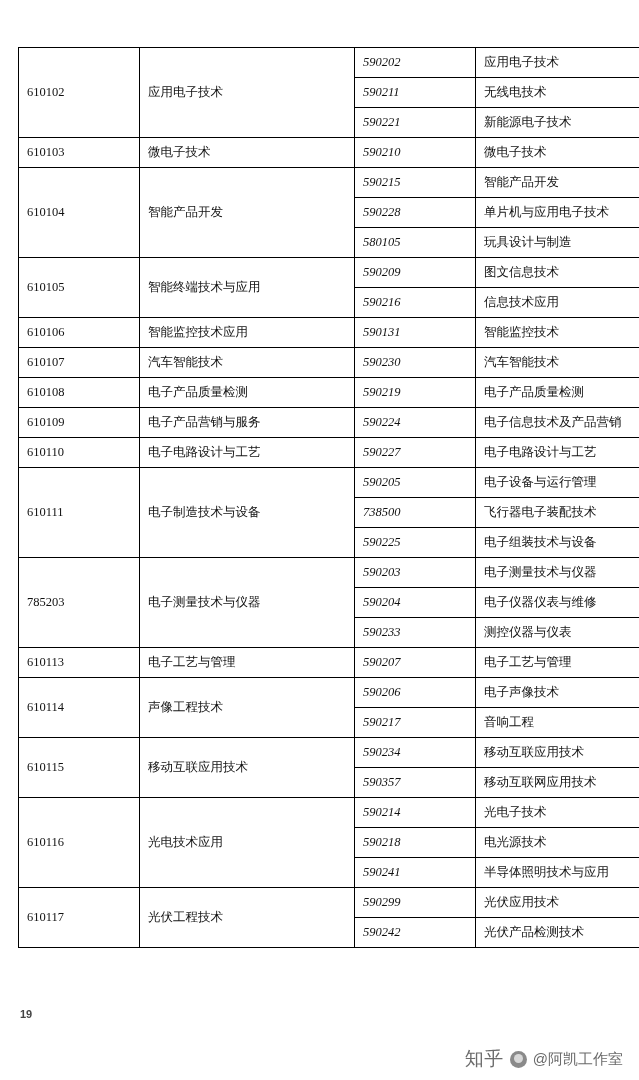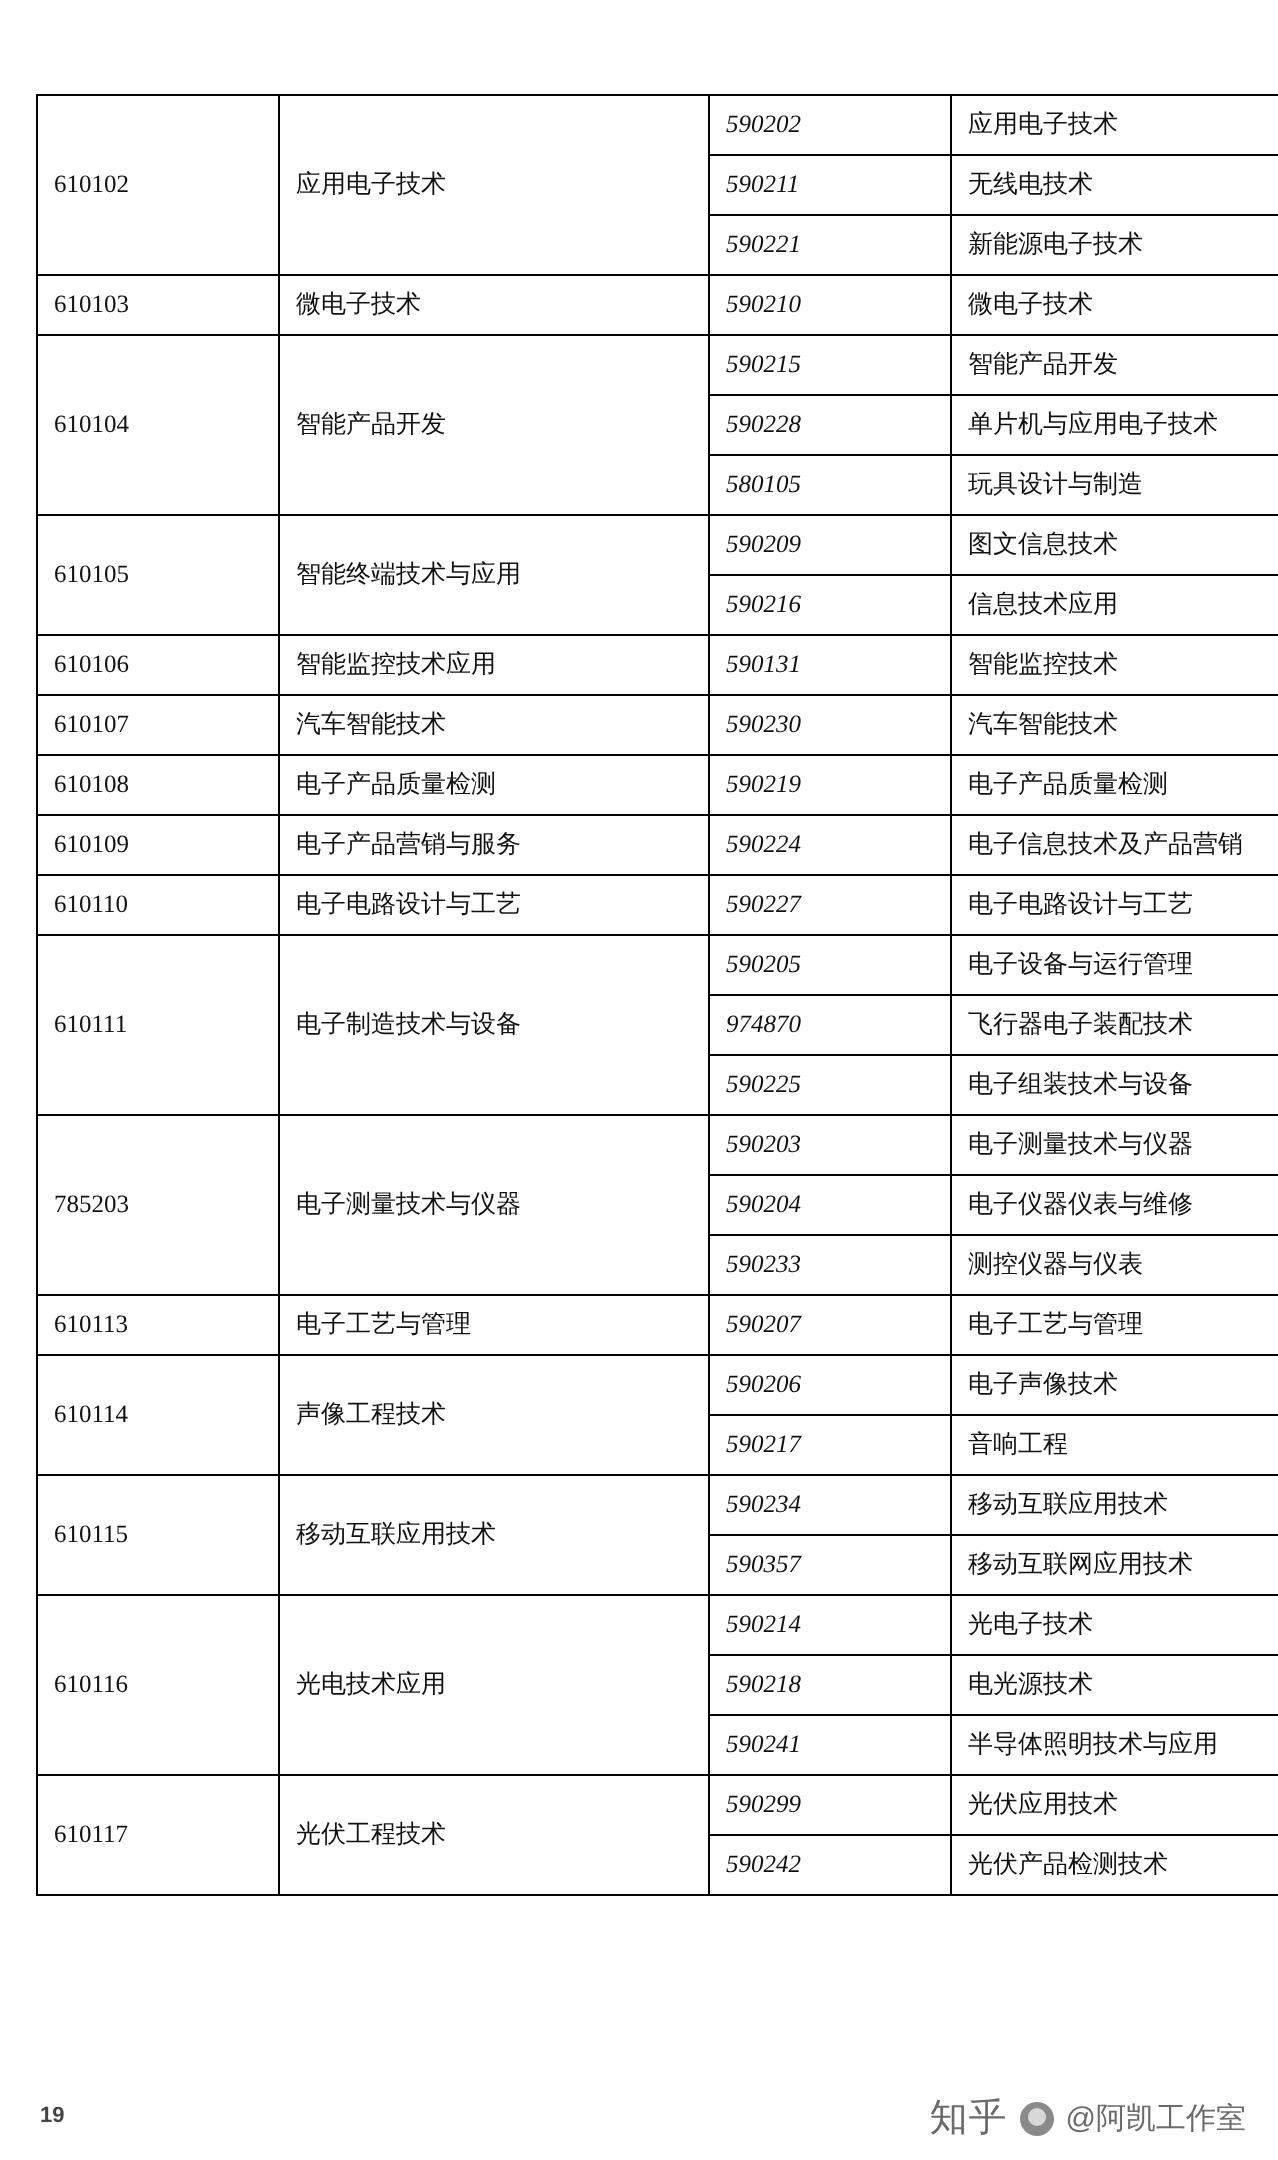--- a/index.html
+++ b/index.html
@@ -58,21 +58,21 @@
   td.col-subname {
     width: 198px;
     padding-left: 14px;
   }
   .row-h {
     height: 30px;
   }
   .footer-page {
     position: absolute;
     left: 20px;
-    top: 1052px;
+    top: 1008px;
     font-size: 11px;
     color: #444;
     font-family: "Liberation Sans", sans-serif;
     font-weight: bold;
   }
   .watermark {
     position: absolute;
     right: 16px;
     top: 1046px;
     display: flex;
@@ -190,21 +190,21 @@
             <td class="col-subcode">590227</td>
             <td class="col-subname">电子电路设计与工艺</td>
           </tr>
           <tr class="row-h">
             <td class="col-code" rowspan="3">610111</td>
             <td class="col-name" rowspan="3">电子制造技术与设备</td>
             <td class="col-subcode">590205</td>
             <td class="col-subname">电子设备与运行管理</td>
           </tr>
           <tr class="row-h">
-            <td class="col-subcode">974870</td>
+            <td class="col-subcode">738500</td>
             <td class="col-subname">飞行器电子装配技术</td>
           </tr>
           <tr class="row-h">
             <td class="col-subcode">590225</td>
             <td class="col-subname">电子组装技术与设备</td>
           </tr>
           <tr class="row-h">
             <td class="col-code" rowspan="3">785203</td>
             <td class="col-name" rowspan="3">电子测量技术与仪器</td>
             <td class="col-subcode">590203</td>

